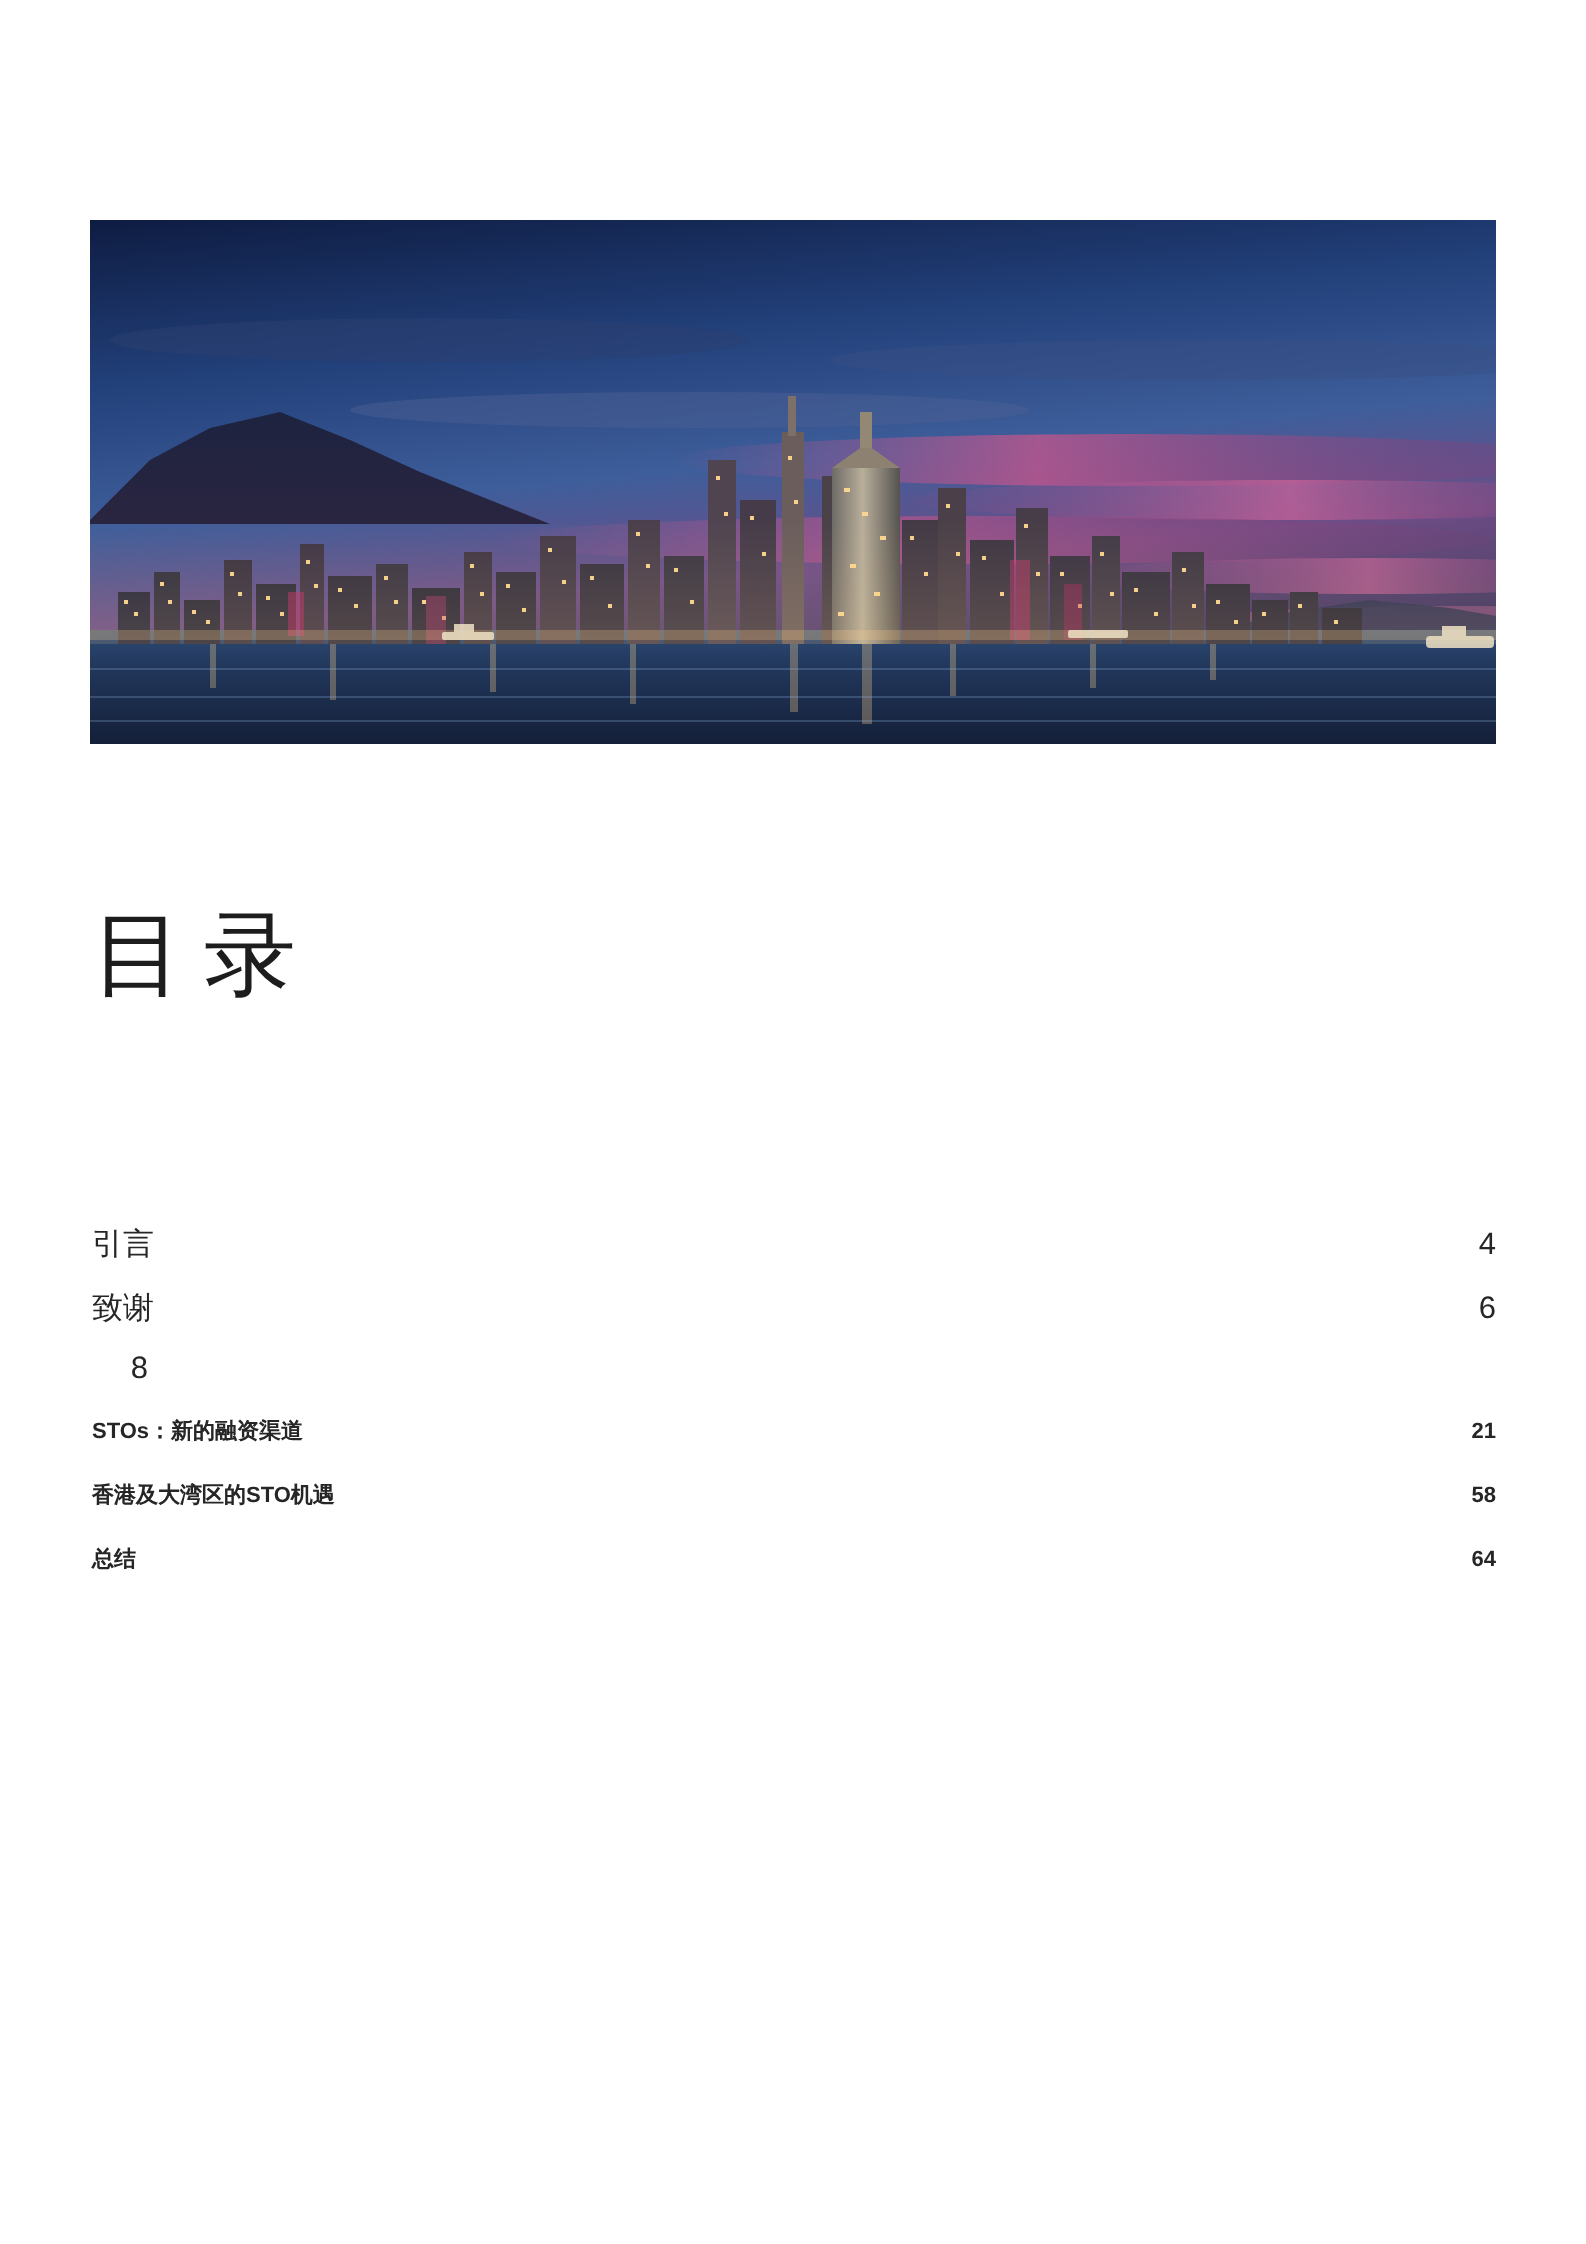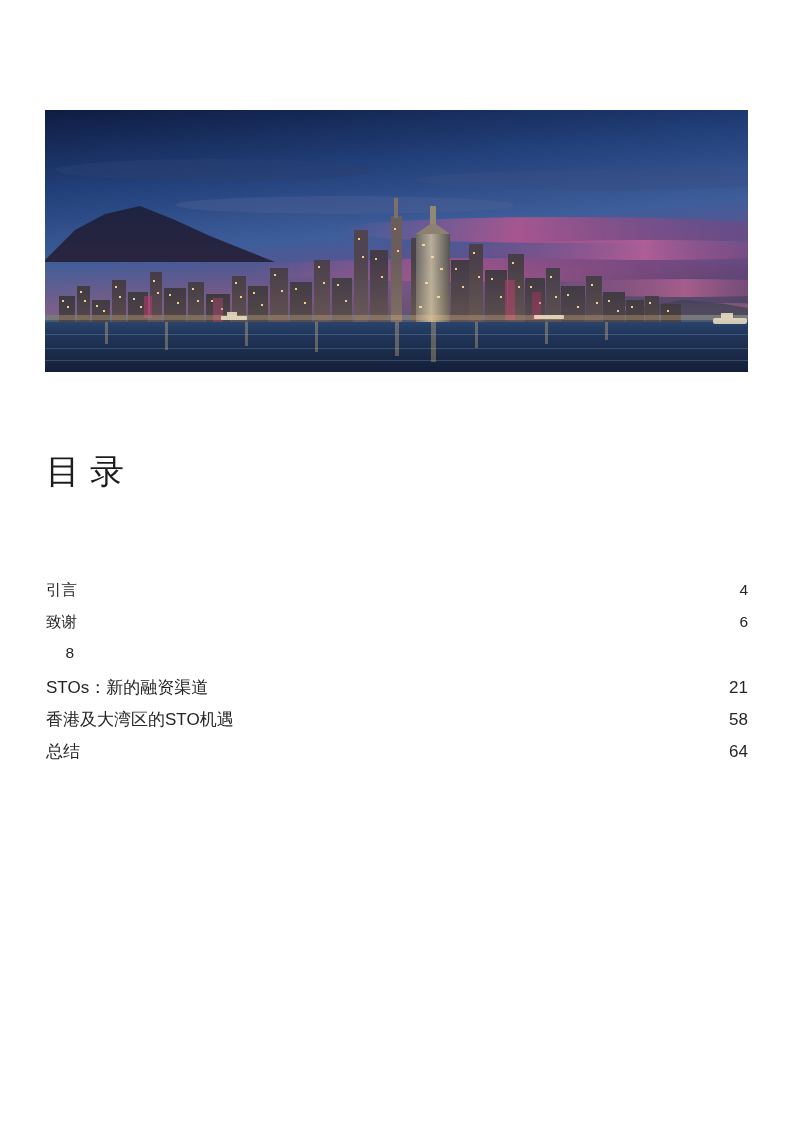--- a/index.html
+++ b/index.html
@@ -33,44 +33,45 @@
     background: #0b1330;
   }
   .hero svg { display: block; width: 100%; height: 100%; }
 
   
   .toc-title {
     position: absolute;
     left: 46px;
     top: 455px;
     font-family: "Liberation Serif", serif;
-    font-size: 34px;
+    font-size: 46px;
     letter-spacing: 10px;
     color: #1d1d1d;
     font-weight: 400;
     line-height: 1;
   }
 
   
   .toc {
     position: absolute;
     left: 46px;
-    top: 580px;
+    top: 612px;
     width: 702px;
   }
   .toc-row {
     display: flex;
     align-items: baseline;
     justify-content: space-between;
     height: 32px;
     font-size: 15.5px;
     color: #262626;
   }
   .toc-row.big {
-    font-size: 17px;
+    font-size: 11px;
+    font-weight: bold;
   }
   .toc-label {
     white-space: nowrap;
   }
   .toc-page {
     white-space: nowrap;
     text-align: right;
     min-width: 28px;
     color: #262626;
   }

